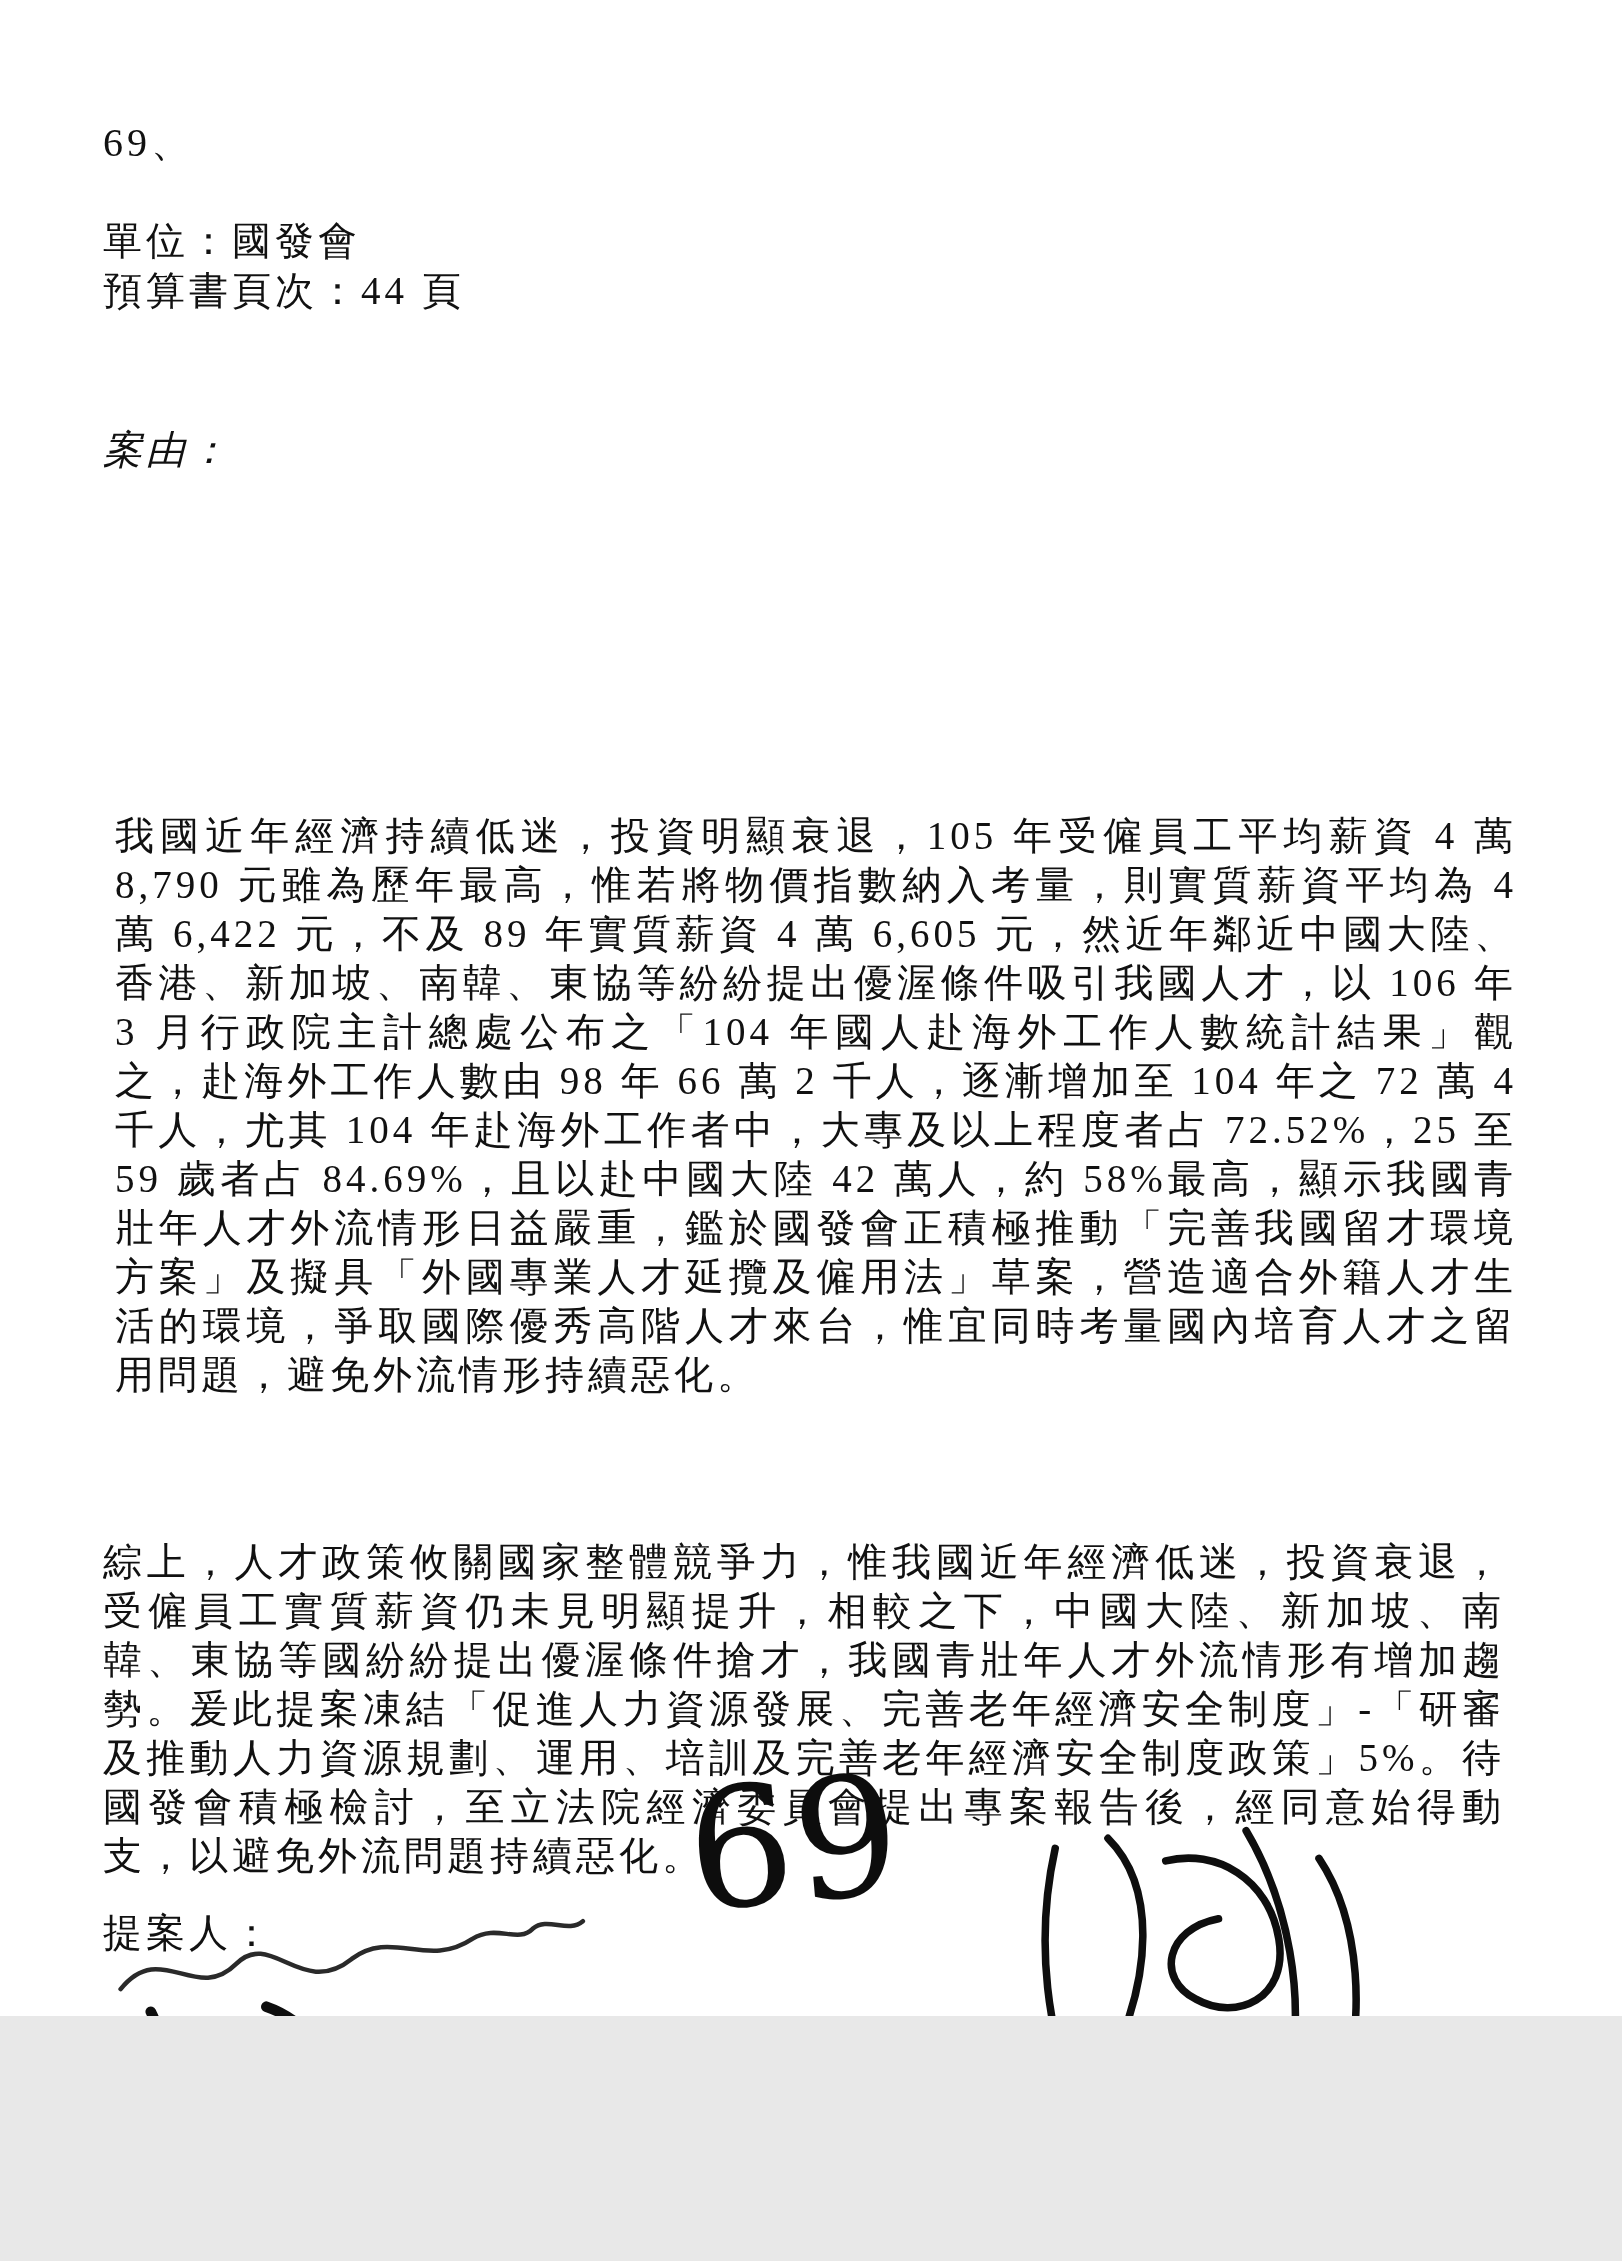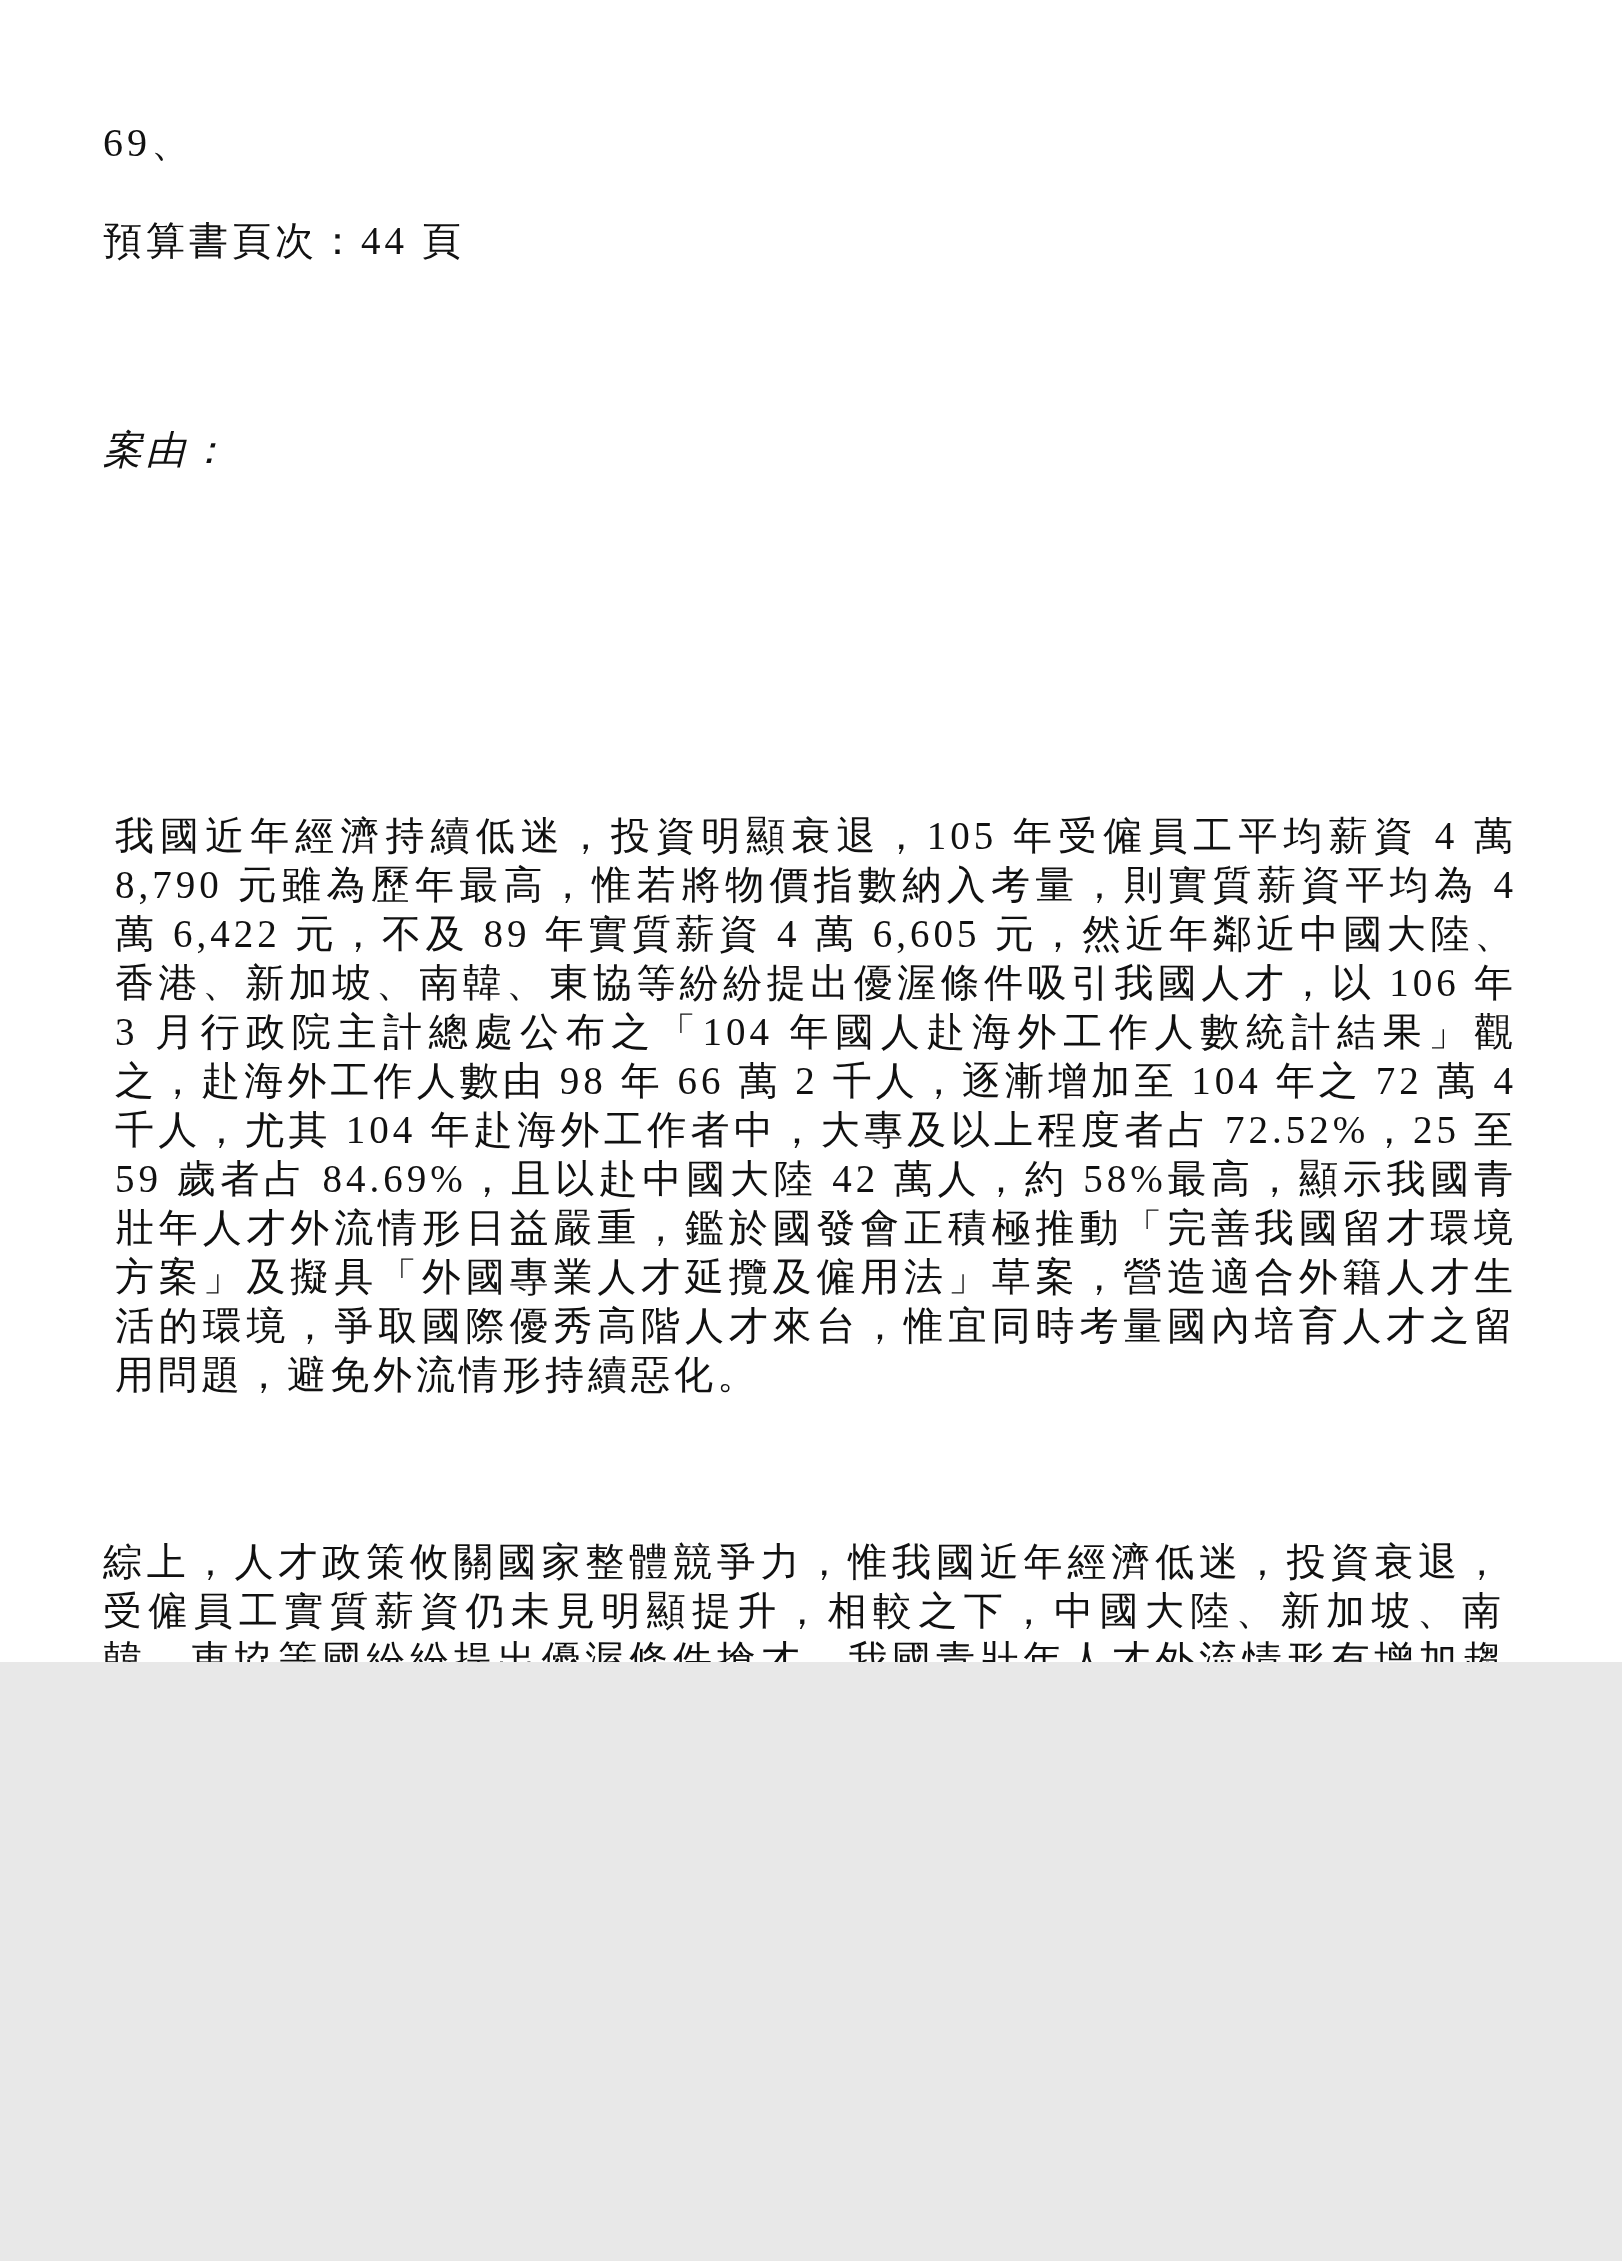--- a/index.html
+++ b/index.html
@@ -3,21 +3,21 @@
 <meta charset="utf-8">
 <style>
   html, body {
     margin: 0;
     padding: 0;
     background: #e8e8e8;
   }
   .page {
     position: relative;
     width: 1623px;
-    height: 1662px;
+    height: 2016px;
     background: #ffffff;
     overflow: hidden;
     font-family: "Liberation Serif", "DejaVu Serif", serif;
     color: #111111;
   }
   .txt {
     position: absolute;
     left: 103px;
     width: 1402px;
     font-size: 39px;
@@ -98,20 +98,21 @@
   .sig-right { stroke-width: 15px; }
 </style>
 </head>
 <body>
 
 <div class="page">
 
   <div class="txt item-number">69、</div>
 
   <div class="txt meta-block">
+    <span class="meta-line">單位：國發會</span>
     <span class="meta-line">預算書頁次：44 頁</span>
   </div>
 
   <div class="txt case-label">案由：</div>
 
 
   <div class="txt para para-2">我國近年經濟持續低迷，投資明顯衰退，105 年受僱員工平均薪資 4 萬 8,790 元雖為歷年最高，惟若將物價指數納入考量，則實質薪資平均為 4 萬 6,422 元，不及 89 年實質薪資 4 萬 6,605 元，然近年鄰近中國大陸、香港、新加坡、南韓、東協等紛紛提出優渥條件吸引我國人才，以 106 年 3 月行政院主計總處公布之「104 年國人赴海外工作人數統計結果」觀之，赴海外工作人數由 98 年 66 萬 2 千人，逐漸增加至 104 年之 72 萬 4 千人，尤其 104 年赴海外工作者中，大專及以上程度者占 72.52%，25 至 59 歲者占 84.69%，且以赴中國大陸 42 萬人，約 58%最高，顯示我國青壯年人才外流情形日益嚴重，鑑於國發會正積極推動「完善我國留才環境方案」及擬具「外國專業人才延攬及僱用法」草案，營造適合外籍人才生活的環境，爭取國際優秀高階人才來台，惟宜同時考量國內培育人才之留用問題，避免外流情形持續惡化。</div>
 
   <div class="txt para para-3">綜上，人才政策攸關國家整體競爭力，惟我國近年經濟低迷，投資衰退，受僱員工實質薪資仍未見明顯提升，相較之下，中國大陸、新加坡、南韓、東協等國紛紛提出優渥條件搶才，我國青壯年人才外流情形有增加趨勢。爰此提案凍結「促進人力資源發展、完善老年經濟安全制度」-「研審及推動人力資源規劃、運用、培訓及完善老年經濟安全制度政策」5%。待國發會積極檢討，至立法院經濟委員會提出專案報告後，經同意始得動支，以避免外流問題持續惡化。</div>
 

